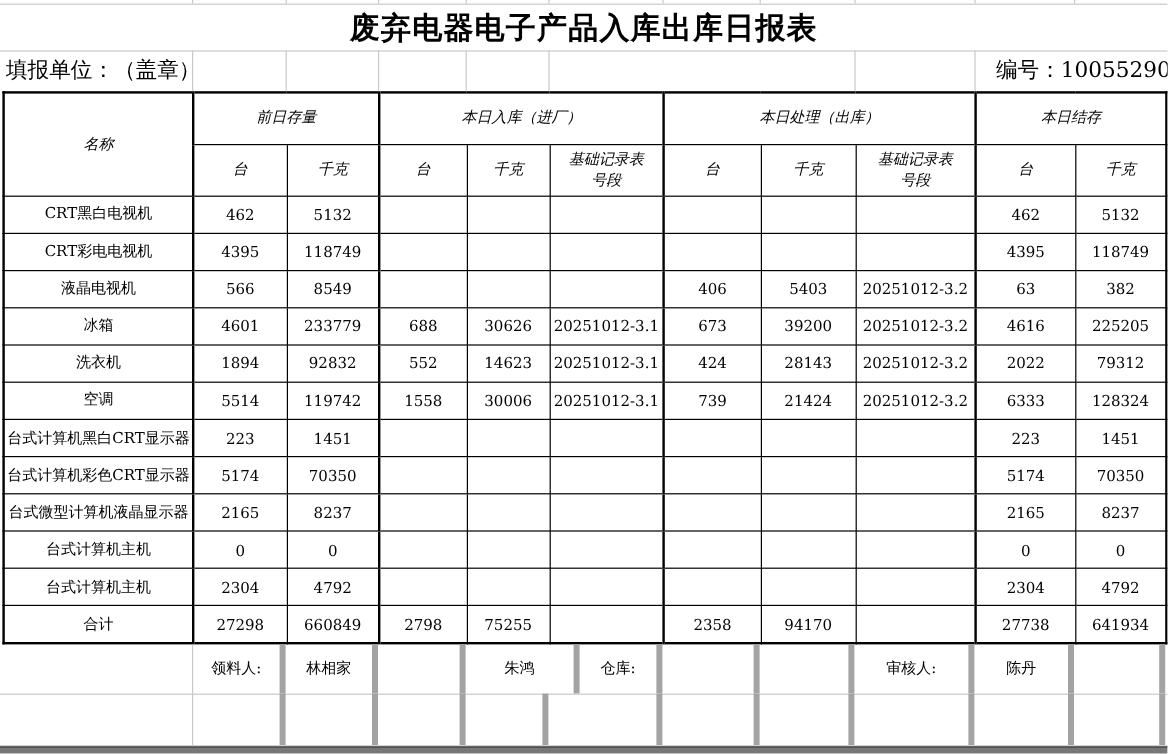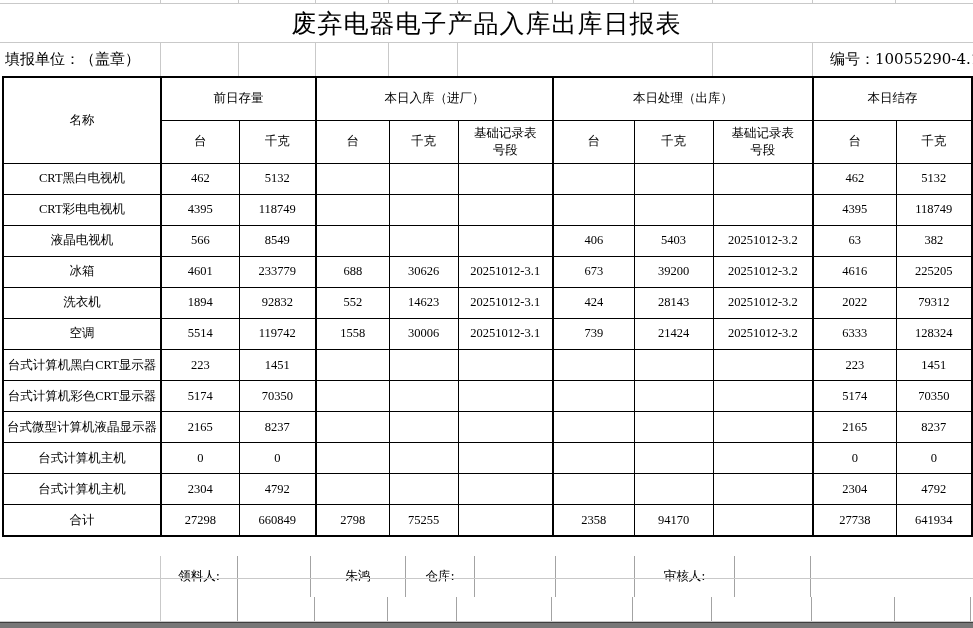--- a/index.html
+++ b/index.html
@@ -7,43 +7,43 @@
     position:relative; width:973px; height:628px; background:#ffffff;
     font-family:"DejaVu Serif","Liberation Serif",serif;
     color:#000; overflow:hidden;
   }
   
   .hline{position:absolute; left:0; width:973px; height:1px; background:#c9c9c9;}
   .vline{position:absolute; width:1px; background:#c9c9c9;}
   
   .title-row{position:absolute; top:4px; left:0; width:973px; height:38px;
     display:flex; align-items:center; justify-content:center;
-    font-size:25px; font-weight:normal; letter-spacing:1px;}
-  
-  .info-row{position:absolute; top:42px; left:0; width:973px; height:34px; font-size:15px;}
+    font-size:25px; font-weight:bold; letter-spacing:1px;}
+  
+  .info-row{position:absolute; top:42px; left:0; width:973px; height:34px; font-size:18px;}
   .info-row .txt{position:absolute; top:0; height:34px; line-height:34px; white-space:nowrap;}
   
   table.main{
     position:absolute; top:76px; left:2px; width:969px; height:461px;
     border-collapse:collapse; table-layout:fixed;
     border:2px solid #000; font-size:12.5px;
   }
   table.main td{
     border:1px solid #000; text-align:center; vertical-align:middle;
     padding:0 2px; white-space:nowrap; overflow:hidden;
   }
   table.main td.sec{border-left-width:2px;}
-  table.main tr.h1 td, table.main tr.h2 td{font-weight:normal;}
+  table.main tr.h1 td, table.main tr.h2 td{font-weight:normal;font-style:italic;}
   table.main tr.h1{height:43px;} table.main tr.h2{height:43px;}
-  table.main tbody tr{height:31px;font-family:Liberation Serif, serif;}
+  table.main tbody tr{height:31px;}
   .wrapnarrow{display:inline-block; max-width:64px; white-space:normal; line-height:1.35;}
   
   .footer-row{position:absolute; left:160px; width:811px; display:flex; font-size:12.5px;}
-  .fcell{box-sizing:border-box; border-right:1px solid #a3a3a3; height:100%;
-    display:flex; align-items:center; justify-content:center; white-space:nowrap;margin-top:19px;}
+  .fcell{box-sizing:border-box; border-right:5px solid #a3a3a3; height:100%;
+    display:flex; align-items:center; justify-content:center; white-space:nowrap;}
   .fcell:first-child{border-left:1px solid #c9c9c9;}
   
   .bottom-bar{position:absolute; left:0; top:622px; width:973px; height:6px;
     background:#777; border-top:1px solid #3e3e3e;}
 </style>
 </head>
 <body>
 
 <div class="sheet">
 
@@ -253,26 +253,28 @@
           <td>94170</td>
           <td></td>
           <td class="sec">27738</td>
           <td>641934</td>
         </tr>
       </tbody>
   </table>
 
   <div class="footer-row" style="top:537px;height:41px">
     <div class="fcell" style="width:78px">领料人:</div>
+    <div class="fcell" style="width:77px">林相家</div>
     <div class="fcell" style="width:73px"></div>
     <div class="fcell" style="width:95px">朱鸿</div>
     <div class="fcell" style="width:69px">仓库:</div>
     <div class="fcell" style="width:81px"></div>
     <div class="fcell" style="width:79px"></div>
     <div class="fcell" style="width:100px">审核人:</div>
+    <div class="fcell" style="width:83px">陈丹</div>
     <div class="fcell" style="width:76px"></div>
   </div>
   <div class="hline" style="top:578px"></div>
   <div class="footer-row" style="top:578px;height:43px">
     <div class="fcell" style="width:78px"></div>
     <div class="fcell" style="width:77px"></div>
     <div class="fcell" style="width:73px"></div>
     <div class="fcell" style="width:69px"></div>
     <div class="fcell" style="width:95px"></div>
     <div class="fcell" style="width:81px"></div>

